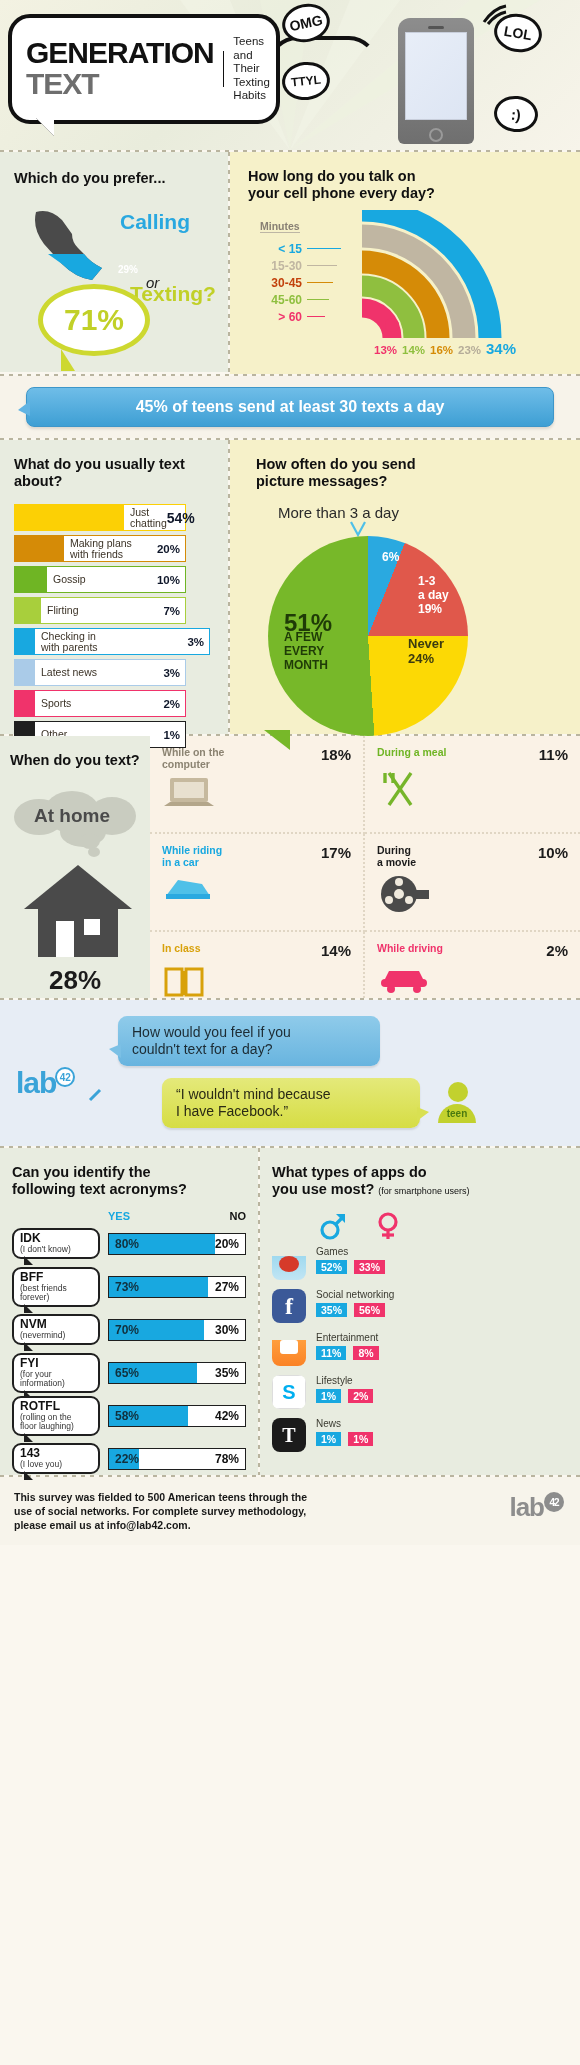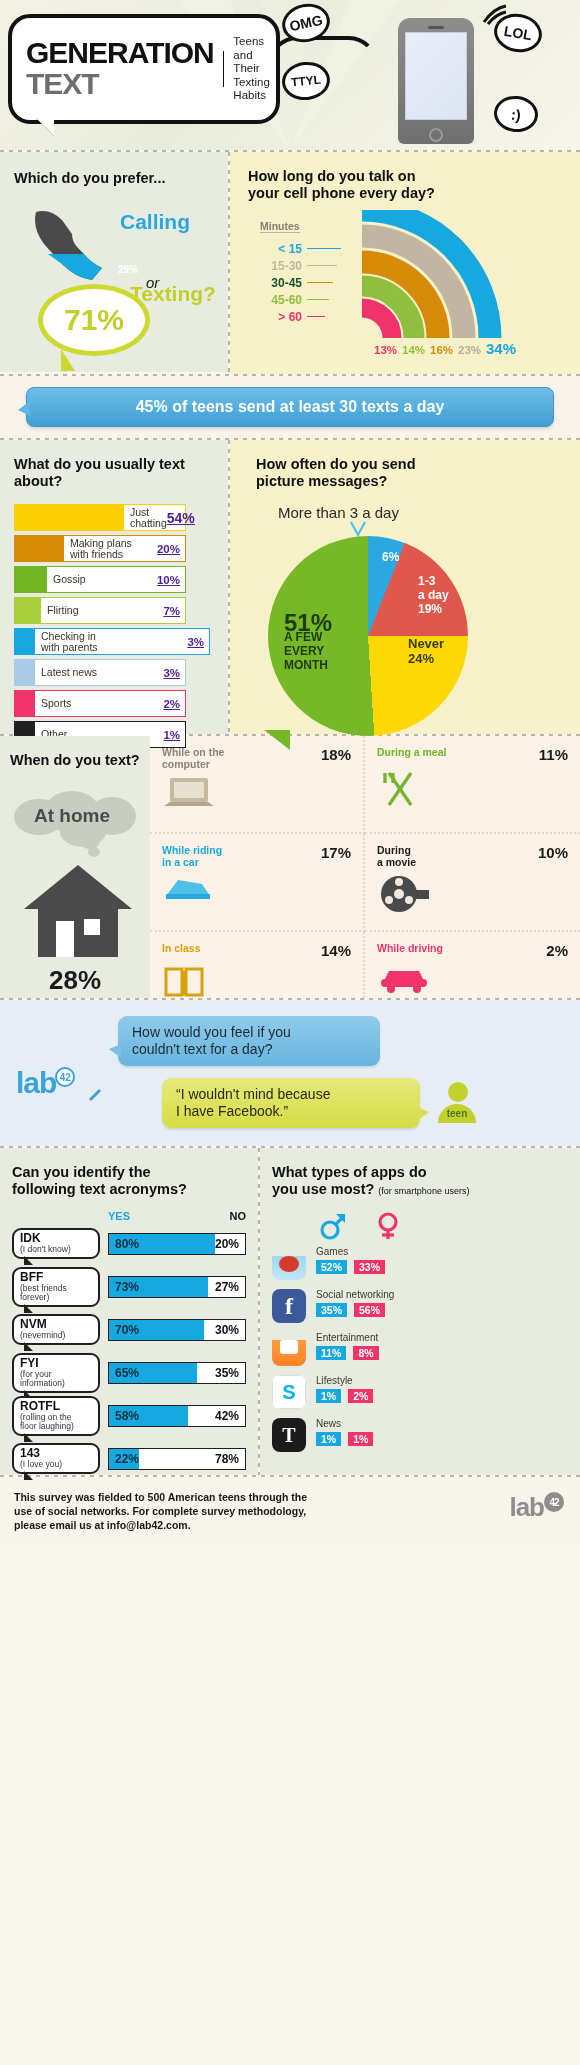--- a/index.html
+++ b/index.html
@@ -109,21 +109,21 @@
 
   
   .bar-item { height:27px; margin-bottom:4px; position:relative; display:flex; align-items:center;padding-left:44px; }
   .bar-fill { height:27px; position:absolute; left:0; top:0; }
   .bar-body {
     position:absolute; top:0; height:27px; background:#fff;
     border:1.6px solid; display:flex; align-items:center; justify-content:space-between;
     padding:0 5px 0 6px; right:0;
   }
   .bar-label { font-size:10.5px; color:#3b3226; line-height:11px; }
-  .bar-pct { font-size:13px; font-weight:bold; color:#4c1d95;text-decoration:underline; }
+  .bar-pct { font-size:13px; font-weight:bold; color:#0f172a; }
 
   
   .pie-wrap { position:relative; }
   .pie {
     width:200px; height:200px; border-radius:50%;
     background:conic-gradient(
       #2aa9e0 0deg 21.6deg,
       #e0584b 21.6deg 90deg,
       #fcd905 90deg 176.4deg,
       #77b829 176.4deg 360deg);
@@ -281,21 +281,21 @@
       <div id="arc-labels" style="padding-left:16px;margin-top:6px">
           <div class="arc-row">
             <div class="arc-lab" style="color:#18a8e0">&lt; 15</div>
             <div class="arc-line" style="background:#18a8e0;flex-basis:34px"></div>
           </div>
           <div class="arc-row">
             <div class="arc-lab" style="color:#c0b6a2">15-30</div>
             <div class="arc-line" style="background:#c0b6a2;flex-basis:30px"></div>
           </div>
           <div class="arc-row">
-            <div class="arc-lab" style="color:#14532d">30-45</div>
+            <div class="arc-lab" style="color:#c2410c">30-45</div>
             <div class="arc-line" style="background:#d58b07;flex-basis:26px"></div>
           </div>
           <div class="arc-row">
             <div class="arc-lab" style="color:#8fbf3f">45-60</div>
             <div class="arc-line" style="background:#8fbf3f;flex-basis:22px"></div>
           </div>
           <div class="arc-row">
             <div class="arc-lab" style="color:#f0336b">&gt; 60</div>
             <div class="arc-line" style="background:#f0336b;flex-basis:18px"></div>
           </div>

